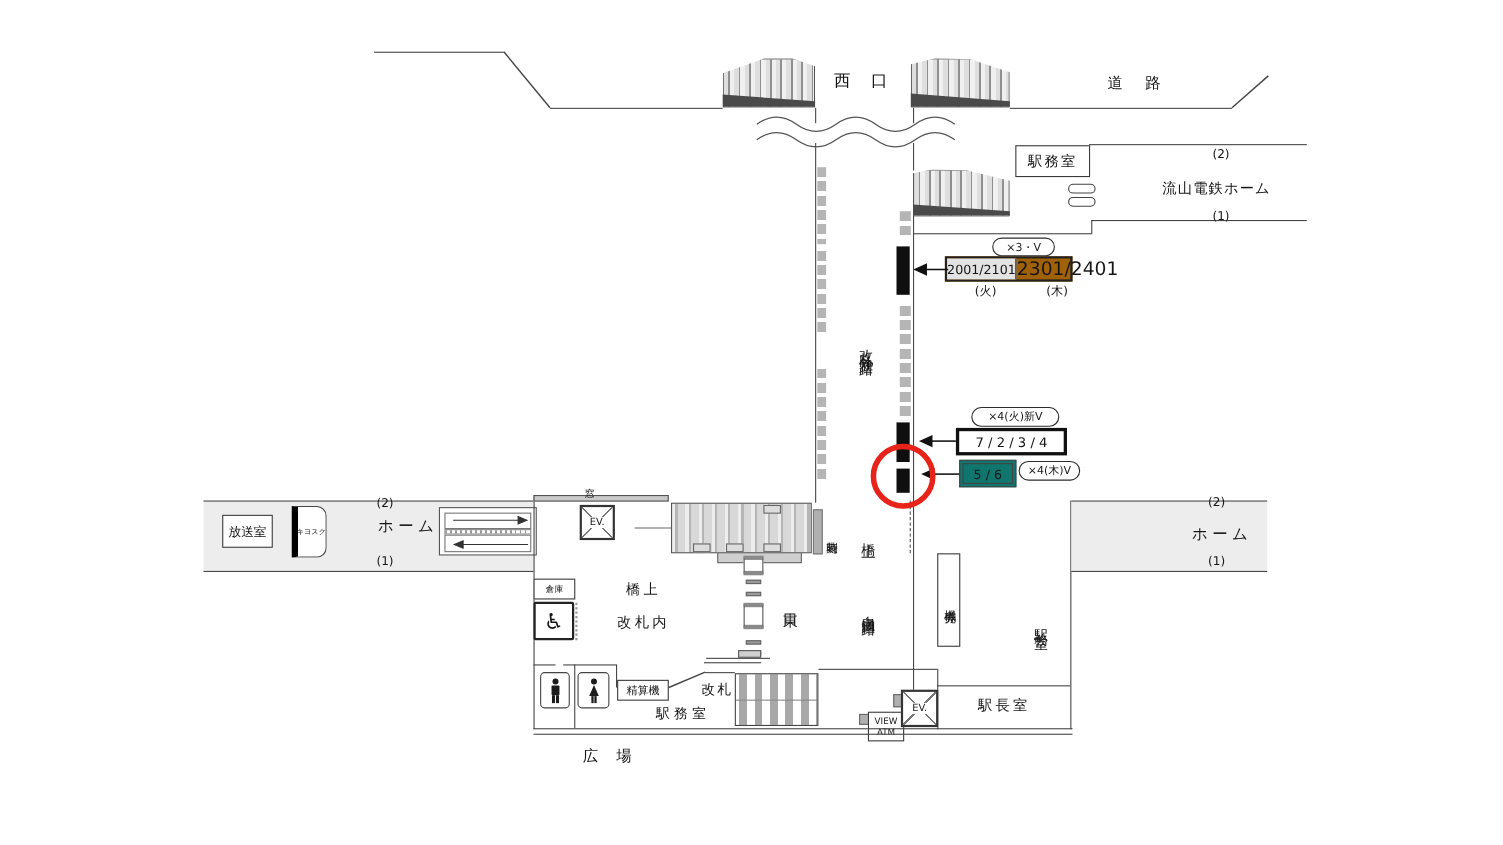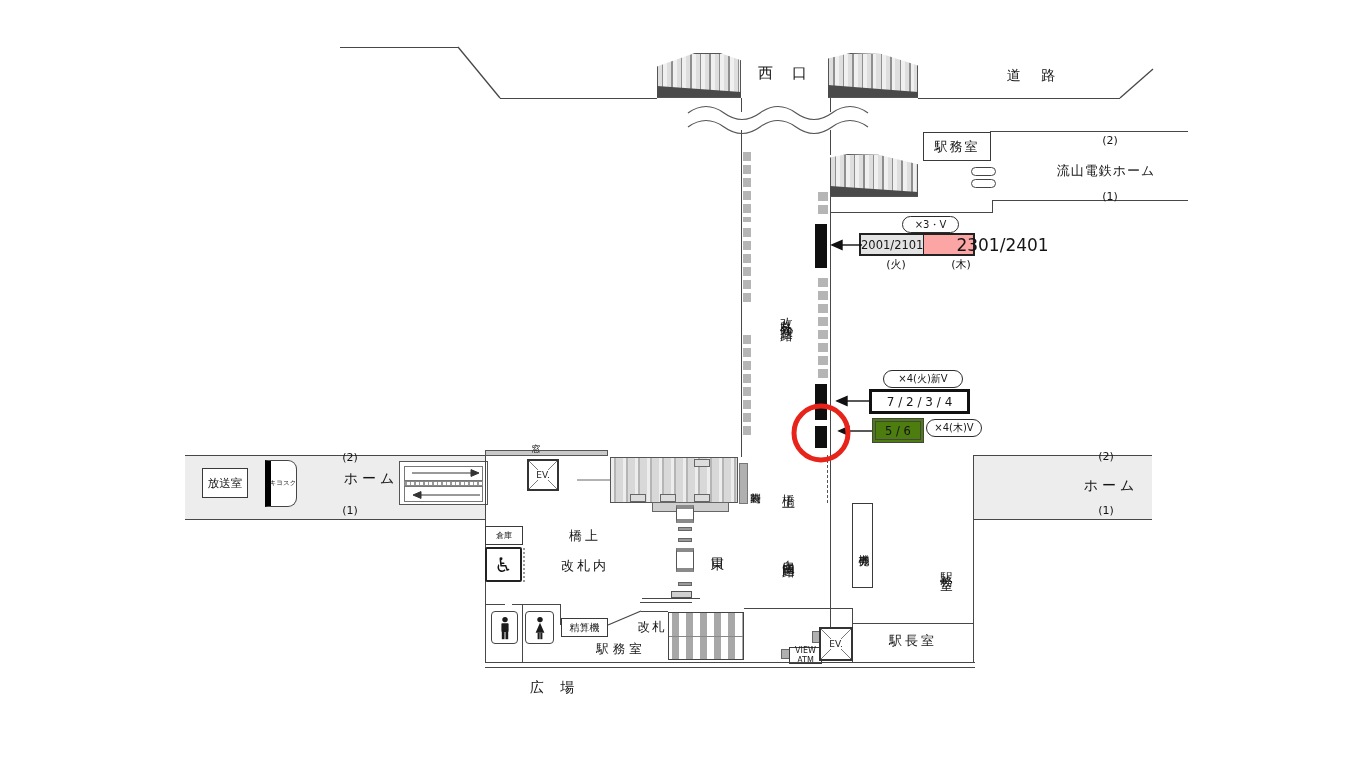--- a/index.html
+++ b/index.html
@@ -61,41 +61,41 @@
 
   <div class="hl" style="left:990px;top:131px;width:198px;"></div>
   <div class="hl" style="left:992px;top:200px;width:196px;"></div>
   <div class="vl" style="left:992px;top:200px;height:13px;"></div>
   <div class="hl" style="left:830px;top:212px;width:162px;"></div>
   <div class="lbl" style="left:1094px;top:134px;width:32px;height:13px;font-size:11px;">(2)</div>
   <div class="lbl" style="left:1045px;top:163px;width:122px;height:16px;font-size:13px;letter-spacing:1px;">流山電鉄ホーム</div>
   <div class="lbl" style="left:1094px;top:190px;width:32px;height:13px;font-size:11px;">(1)</div>
 
   <div class="pill" style="left:902px;top:216px;width:57px;height:17px;font-size:10px;">×3・V</div>
-  <div style="position:absolute;left:859px;top:233px;width:116px;height:23px;border:2px solid #222;background:#fca5a5;display:flex;box-sizing:border-box;gap:32px;">
+  <div style="position:absolute;left:859px;top:233px;width:116px;height:23px;border:2px solid #222;background:#a16207;display:flex;box-sizing:border-box;">
     <div class="lbl" style="position:relative;flex:1;background:#e3e3e3;border-right:1.5px solid #222;font-size:11.5px;">2001/2101</div>
     <div class="lbl" style="position:relative;flex:1;font-size:17px;">2301/2401</div>
   </div>
   <div class="lbl" style="left:871px;top:257px;width:50px;height:14px;font-size:11px;">(火)</div>
   <div class="lbl" style="left:936px;top:257px;width:50px;height:14px;font-size:11px;">(木)</div>
 
   <div class="wallsq" style="left:743px;top:152px;width:8px;height:70px;"></div>
   <div class="wallsq" style="left:743px;top:228px;width:8px;height:74px;"></div>
   <div class="wallsq" style="left:743px;top:335px;width:8px;height:103px;"></div>
   <div class="wallsq" style="left:818px;top:192px;width:10px;height:24px;"></div>
   <div class="blackbar" style="left:815px;top:224px;width:12px;height:44px;"></div>
   <div class="wallsq" style="left:818px;top:278px;width:10px;height:104px;"></div>
   <div class="blackbar" style="left:815px;top:384px;width:12px;height:36px;"></div>
   <div class="blackbar" style="left:815px;top:426px;width:12px;height:22px;"></div>
 
   <div class="lbl vtext" style="left:776px;top:266px;width:20px;height:96px;font-size:13px;letter-spacing:3px;">改札外通路</div>
 
   <div class="pill" style="left:883px;top:370px;width:80px;height:18px;font-size:10px;">×4(火)新V</div>
   <div class="lbl" style="left:869px;top:389px;width:101px;height:25px;border:3px solid #111;background:#fff;font-size:12px;">7 / 2 / 3 / 4</div>
-  <div class="lbl" style="left:872px;top:418px;width:52px;height:25px;border:4px double #444;background:#4d7c0f;font-size:11.5px;">5 / 6</div>
+  <div class="lbl" style="left:872px;top:418px;width:52px;height:25px;border:4px double #444;background:#0f766e;font-size:11.5px;">5 / 6</div>
   <div class="pill" style="left:926px;top:419px;width:56px;height:18px;font-size:10px;">×4(木)V</div>
 
   <div style="position:absolute;left:185px;top:456px;width:300px;height:63px;background:#ededed;"></div>
   <div class="hl" style="left:185px;top:455px;width:300px;"></div>
   <div class="hl" style="left:185px;top:519px;width:300px;"></div>
   <div class="box lbl" style="left:202px;top:468px;width:46px;height:30px;font-size:11.5px;">放送室</div>
   <div style="position:absolute;left:265px;top:460px;width:32px;height:47px;border:1px solid #444;border-left:6px solid #000;border-radius:0 9px 9px 0;background:#fff;box-sizing:border-box;text-align:center;">
     <div class="lbl" style="left:1px;top:15px;width:22px;height:14px;font-size:6.5px;">キヨスク</div>
   </div>
   <div class="lbl" style="left:336px;top:450px;width:28px;height:14px;font-size:11px;">(2)</div>
@@ -184,21 +184,21 @@
   <div class="lbl" style="left:586px;top:641px;width:66px;height:16px;font-size:12.5px;">駅 務 室</div>
 
   <div class="hl" style="left:641px;top:611px;width:27px;"></div>
   <div class="hl" style="left:640px;top:602px;width:52px;"></div>
   <div class="box" style="left:671px;top:591px;width:21px;height:7px;background:#d0d0d0;border-color:#555;"></div>
   <div class="gates" style="left:668px;top:612px;width:76px;height:48px;"></div>
   <div class="hl" style="left:744px;top:608px;width:108px;"></div>
   <div class="vl" style="left:852px;top:608px;height:55px;"></div>
 
   <div style="position:absolute;left:781px;top:649px;width:9px;height:10px;background:#b0b0b0;border:1px solid #666;box-sizing:border-box;"></div>
-  <div class="box" style="left:789px;top:647px;width:33px;height:17px;display:flex;flex-direction:column;align-items:center;justify-content:center;line-height:1.15;">
+  <div class="box" style="left:789px;top:647px;width:33px;height:27px;display:flex;flex-direction:column;align-items:center;justify-content:center;line-height:1.15;">
     <span style="font-size:8px;">VIEW</span>
     <span style="font-size:8px;">ATM</span>
   </div>
   <div style="position:absolute;left:812px;top:631px;width:8px;height:12px;background:#b0b0b0;border:1px solid #666;box-sizing:border-box;"></div>
   <div class="ev-box" style="left:819px;top:627px;width:34px;height:34px;">
       <span>EV.</span>
     </div>
   <div class="hl" style="left:852px;top:623px;width:121px;"></div>
   <div class="lbl" style="left:853px;top:626px;width:120px;height:30px;font-size:13px;letter-spacing:3px;">駅長室</div>
 

